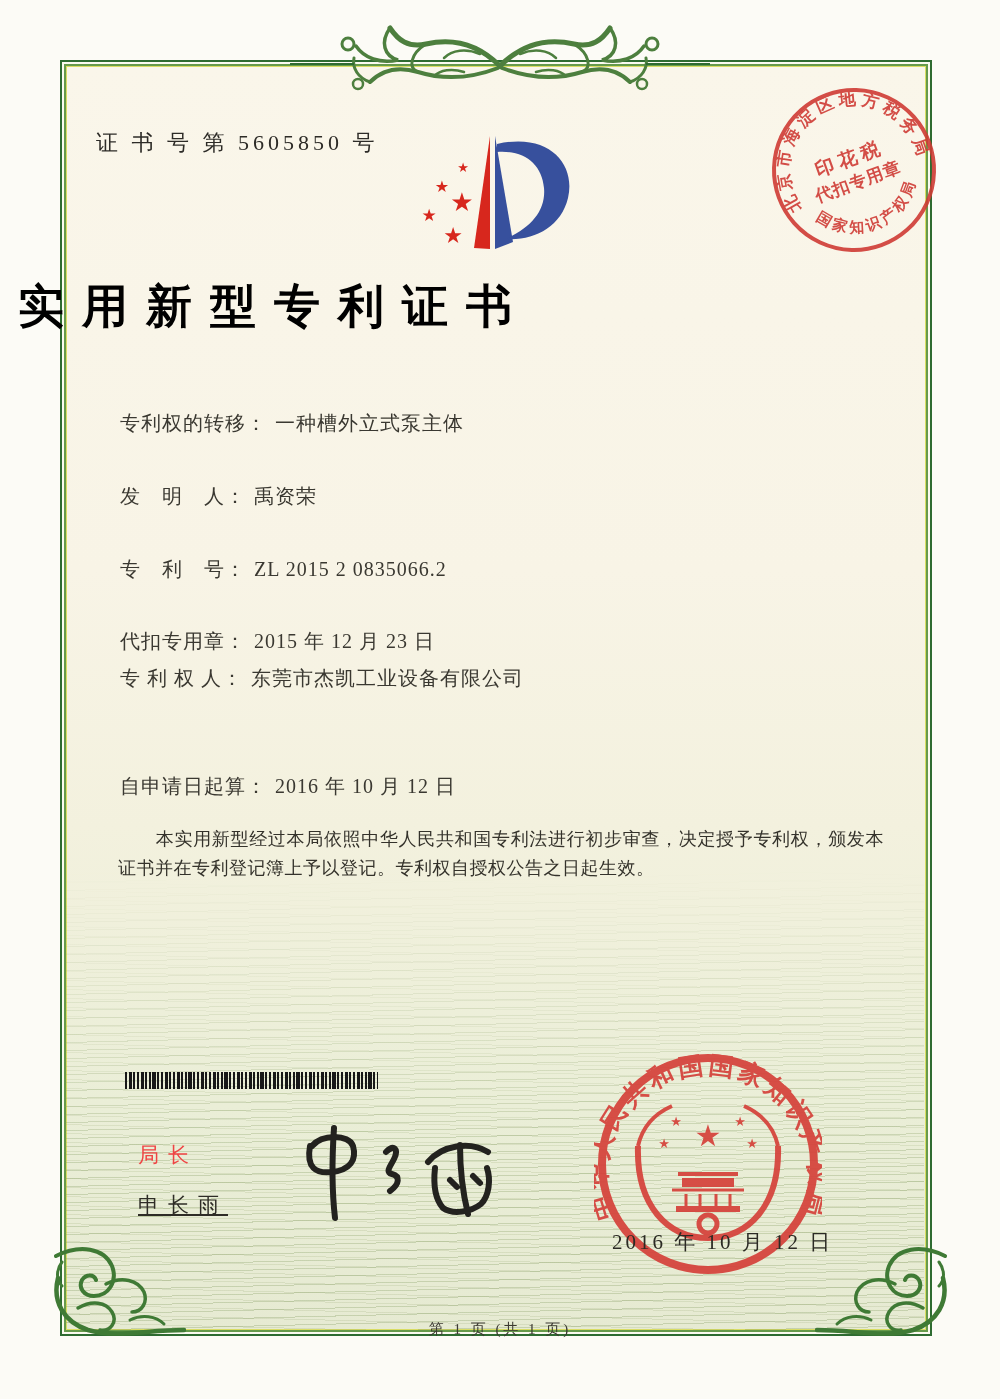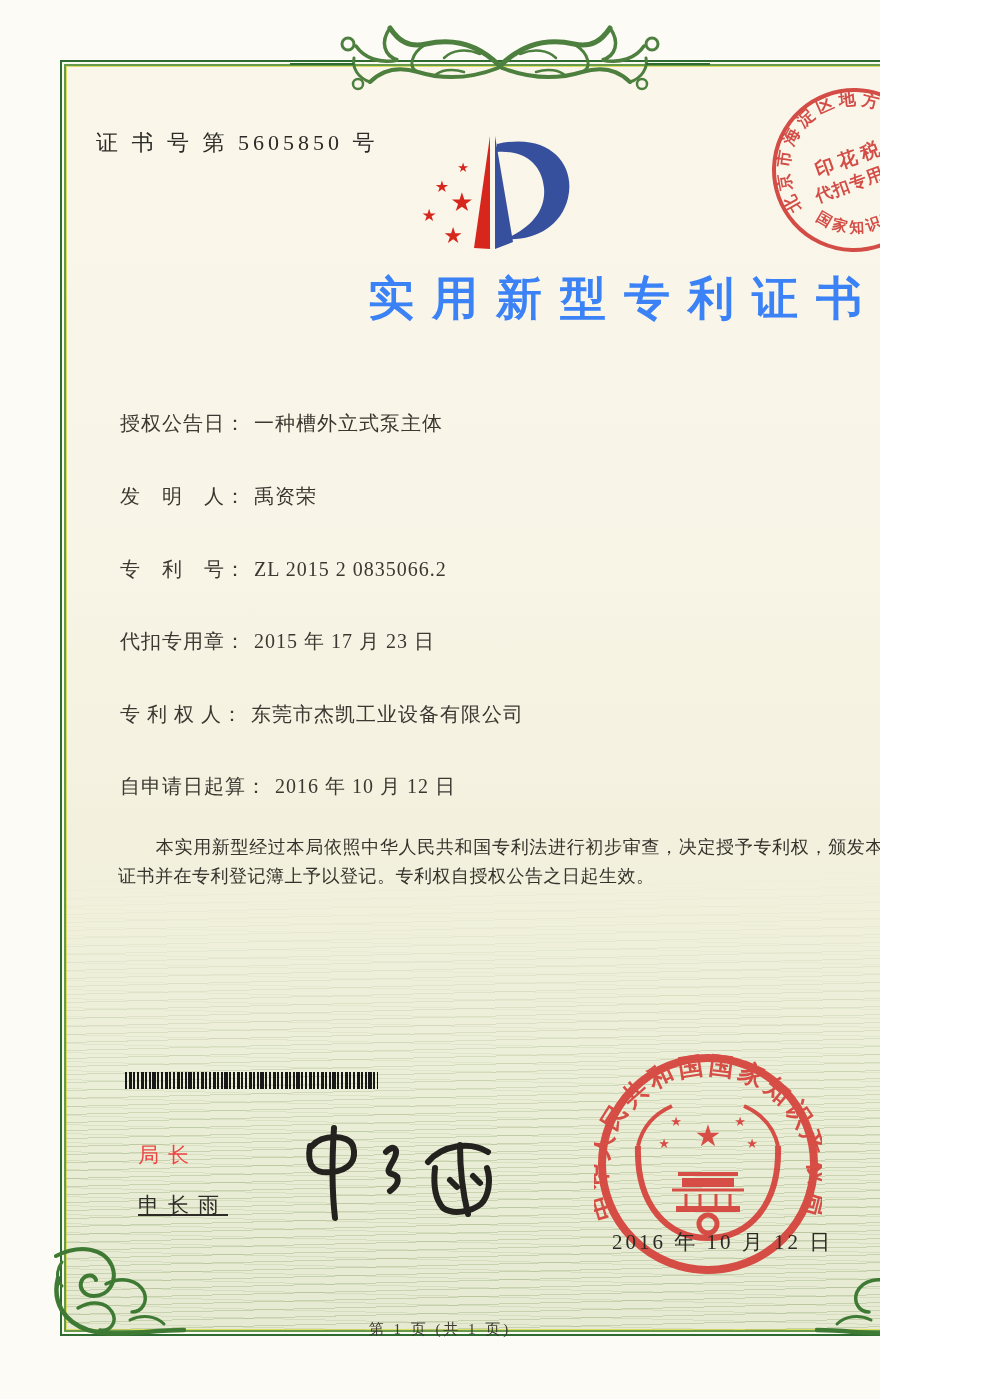--- a/index.html
+++ b/index.html
@@ -1,43 +1,43 @@
 <!DOCTYPE html>
 <html><head>
 <meta charset="utf-8">
 <style>
   html,body{margin:0;padding:0;background:#ffffff;}
-  .page{position:relative;width:880px;height:1399px;background:#fcfbf6;overflow:hidden;
+  .page{position:relative;width:1000px;height:1399px;background:#fcfbf6;overflow:hidden;
         font-family:"Liberation Serif","DejaVu Serif",serif;color:#2d2b27;}
   .frame{position:absolute;left:60px;top:60px;width:868px;height:1272px;
          border:2px solid #2e6b31;
          box-shadow:inset 0 0 0 2px #fbfaf0, inset 0 0 0 4px #679a4b, inset 0 0 0 5px #d9dd63;
          background:linear-gradient(180deg,#faf6ea 0%,#f8f4e6 40%,#f3f1de 60%,#eaeed7 82%,#e6ead2 100%);}
   .waves{position:absolute;left:64px;top:870px;width:860px;height:460px;pointer-events:none;
          background:
            repeating-linear-gradient(178.6deg, rgba(125,150,90,0) 0 4px, rgba(125,150,90,0.30) 4px 5px, rgba(125,150,90,0) 5px 8px),
            repeating-linear-gradient(181.4deg, rgba(140,160,100,0) 0 5px, rgba(140,160,100,0.18) 5px 6px, rgba(140,160,100,0) 6px 9px);
          -webkit-mask-image:linear-gradient(180deg, rgba(0,0,0,0) 0, rgba(0,0,0,.45) 130px, #000 280px);
          mask-image:linear-gradient(180deg, rgba(0,0,0,0) 0, rgba(0,0,0,.45) 130px, #000 280px);}
   .cert-no{position:absolute;left:96px;top:128px;font-size:22px;letter-spacing:4px;color:#2d2b27;}
   .top-ornament{position:absolute;left:290px;top:14px;width:420px;height:96px;}
   .corner-ornament{position:absolute;width:140px;height:108px;}
   .corner-ornament.left{left:46px;top:1240px;}
   .corner-ornament.right{left:815px;top:1240px;transform:scaleX(-1);}
   .logo{position:absolute;left:398px;top:126px;width:204px;height:144px;}
   .tax-stamp{position:absolute;left:766px;top:82px;width:176px;height:176px;
              transform:rotate(-20deg);opacity:.9;}
-  .doc-title{position:absolute;left:0;top:268px;width:100%;text-align:right;
-             font-size:46px;font-weight:bold;letter-spacing:18px;text-indent:18px;color:#3b82f6;}
+  .doc-title{position:absolute;left:0;top:276px;width:100%;text-align:left;
+             font-size:46px;font-weight:bold;letter-spacing:18px;text-indent:18px;color:#000000;}
   .field{position:absolute;left:120px;width:780px;font-size:20px;letter-spacing:1px;color:#3a3831;white-space:nowrap;}
   .field .value{margin-left:8px;font-family:Liberation Serif, serif;}
-  .f0{top:410px}.f1{top:483px}.f2{top:556px}.f3{top:628px}.f4{top:701px}.f5{top:773px}
+  .f0{top:410px}.f1{top:483px}.f2{top:556px}.f3{top:628px}.f4{top:665px}.f5{top:773px}
   .paras{position:absolute;left:118px;top:821px;width:766px;font-size:18px;line-height:28.6px;
          color:#34322b;text-align:justify;}
-  .paras p{margin:12px 0 3px 0;text-indent:2.1em;letter-spacing:.5px;}
+  .paras p{margin:4px 0 3px 0;text-indent:2.1em;letter-spacing:.5px;}
   .barcode{position:absolute;left:125px;top:1072px;width:253px;height:17px;
            background-image:
              repeating-linear-gradient(90deg,#181818 0 2px,rgba(0,0,0,0) 2px 4px),
              repeating-linear-gradient(90deg,#181818 0 1px,rgba(0,0,0,0) 1px 9px),
              repeating-linear-gradient(90deg,rgba(0,0,0,0) 0 5px,#181818 5px 7px,rgba(0,0,0,0) 7px 12px);}
   .director-title{position:absolute;left:138px;top:1141px;font-size:21px;letter-spacing:9px;color:#ef4444;}
   .director-name{position:absolute;left:138px;top:1191px;font-size:21px;letter-spacing:9px;color:#2e2c26;text-decoration:underline;}
   .signature{position:absolute;left:282px;top:1116px;width:235px;height:108px;}
   .main-seal{position:absolute;left:594px;top:1050px;width:228px;height:228px;opacity:.93;}
   .seal-date{position:absolute;left:612px;top:1228px;font-size:21px;letter-spacing:3px;color:#2b2a24;z-index:5;}
@@ -117,30 +117,30 @@
     <text font-size="15" fill="#cf3b35" font-weight="bold">
       <textPath href="#taxBottomArc" startOffset="6" textLength="125">国家知识产权局</textPath>
     </text>
     <text x="88" y="82" font-size="19" fill="#cf3b35" font-weight="bold" text-anchor="middle" letter-spacing="5">印花税</text>
     <text x="88" y="106" font-size="17" fill="#cf3b35" font-weight="bold" text-anchor="middle" letter-spacing="1">代扣专用章</text>
   </svg>
 
   <div class="doc-title">实用新型专利证书</div>
 
   <div class="field f0">
-    <span class="label">授权公告日</span><span>：</span><span class="value">一种槽外立式泵主体</span>
+    <span class="label">专利权的转移</span><span>：</span><span class="value">一种槽外立式泵主体</span>
   </div>
   <div class="field f1">
     <span class="label">发　明　人</span><span>：</span><span class="value">禹资荣</span>
   </div>
   <div class="field f2">
     <span class="label">专　利　号</span><span>：</span><span class="value">ZL 2015 2 0835066.2</span>
   </div>
   <div class="field f3">
-    <span class="label">代扣专用章</span><span>：</span><span class="value">2015 年 17 月 23 日</span>
+    <span class="label">代扣专用章</span><span>：</span><span class="value">2015 年 12 月 23 日</span>
   </div>
   <div class="field f4">
     <span class="label">专 利 权 人</span><span>：</span><span class="value">东莞市杰凯工业设备有限公司</span>
   </div>
   <div class="field f5">
     <span class="label">自申请日起算</span><span>：</span><span class="value">2016 年 10 月 12 日</span>
   </div>
 
   <div class="paras">
     <p>本实用新型经过本局依照中华人民共和国专利法进行初步审查，决定授予专利权，颁发本证书并在专利登记簿上予以登记。专利权自授权公告之日起生效。</p>

